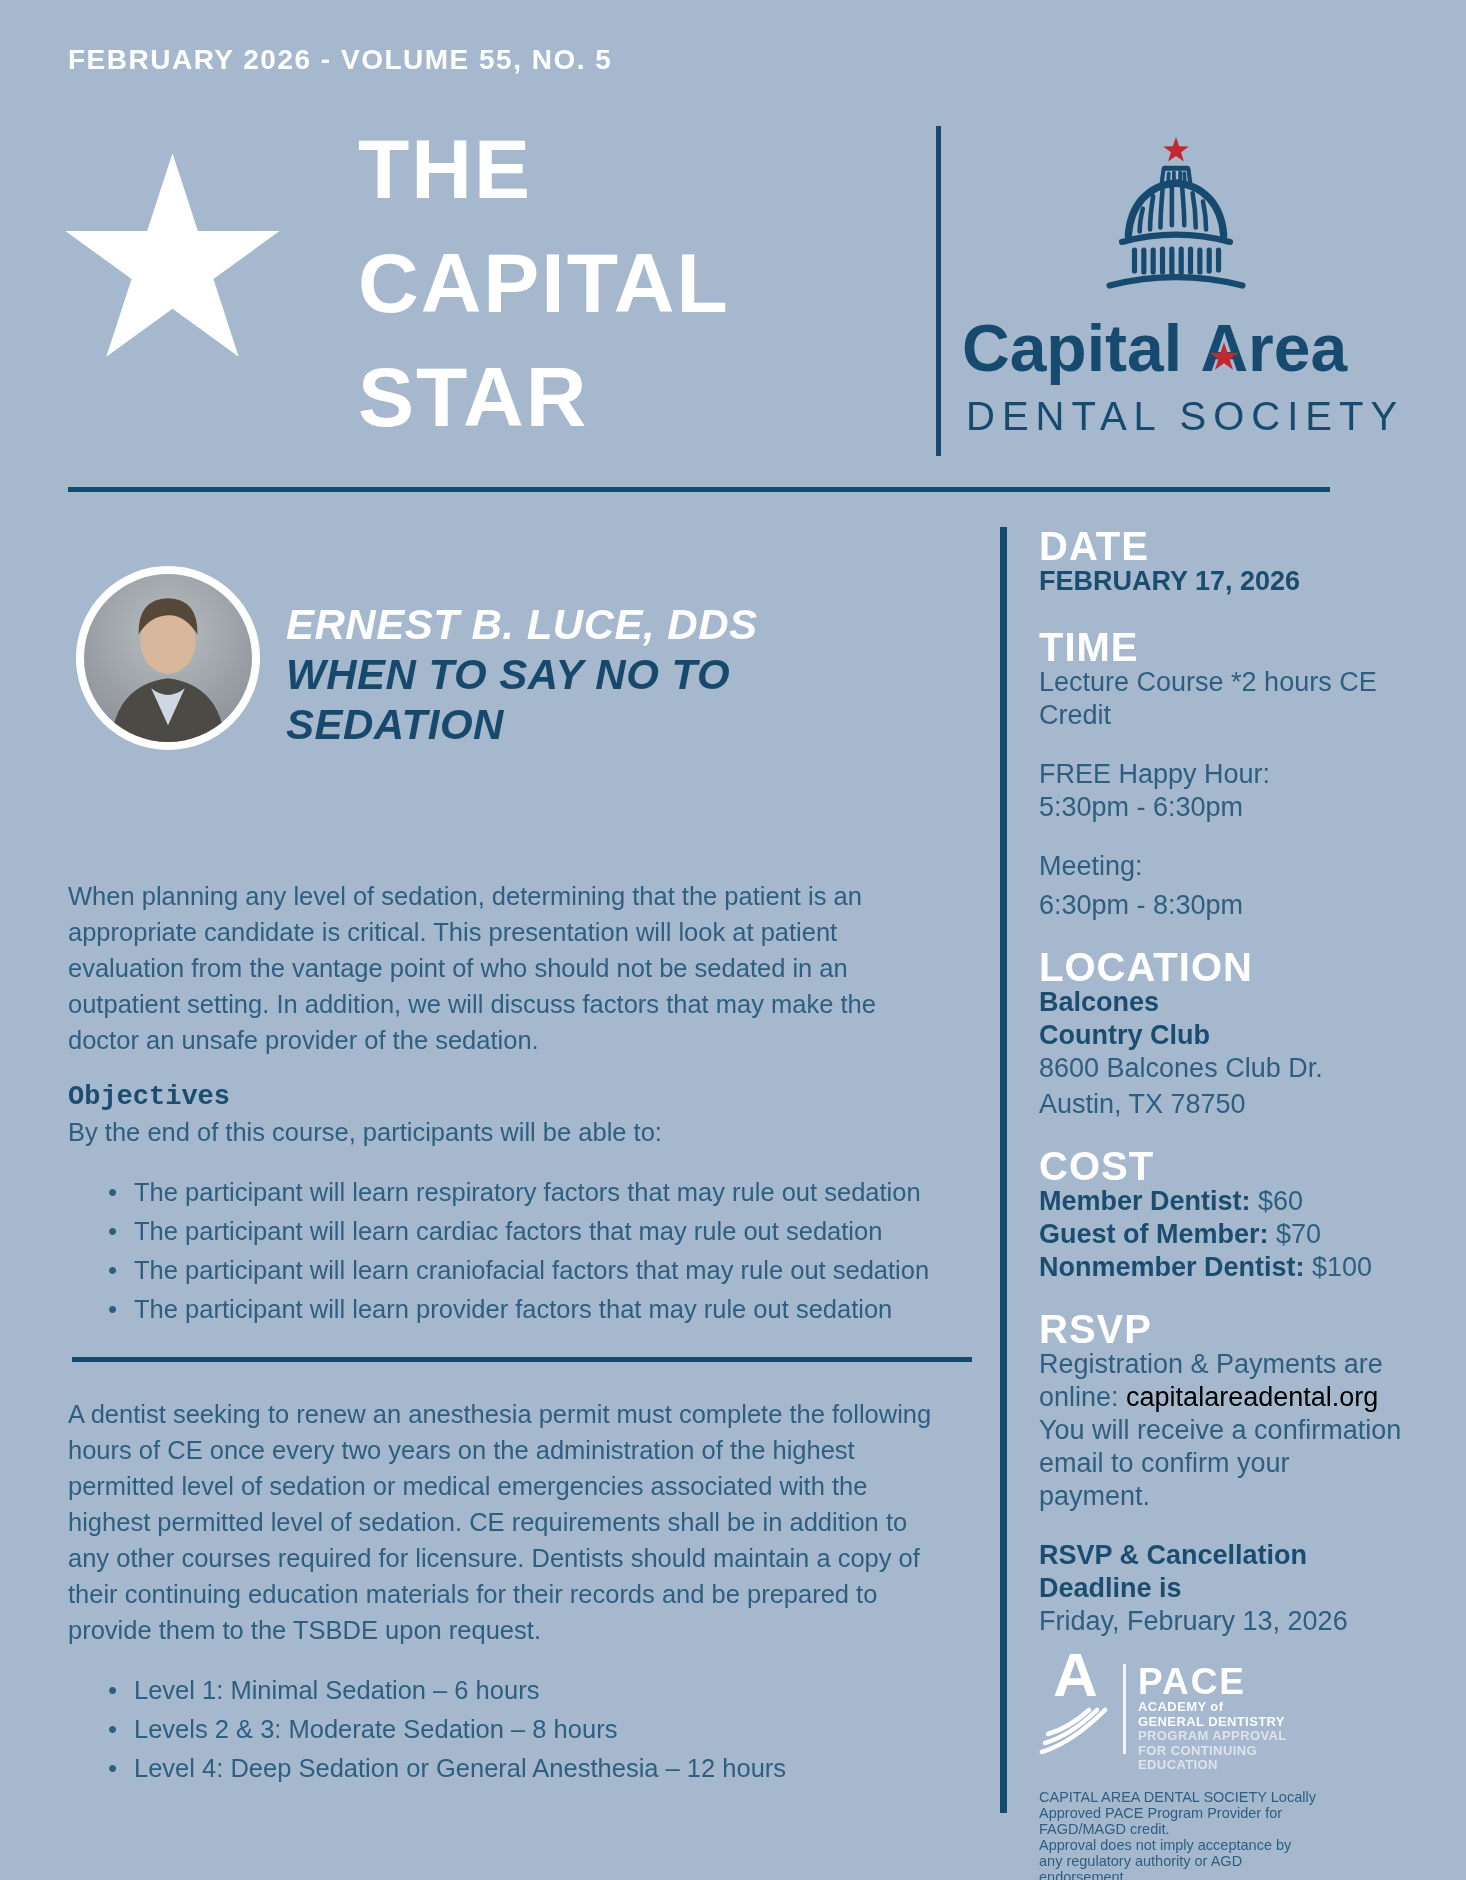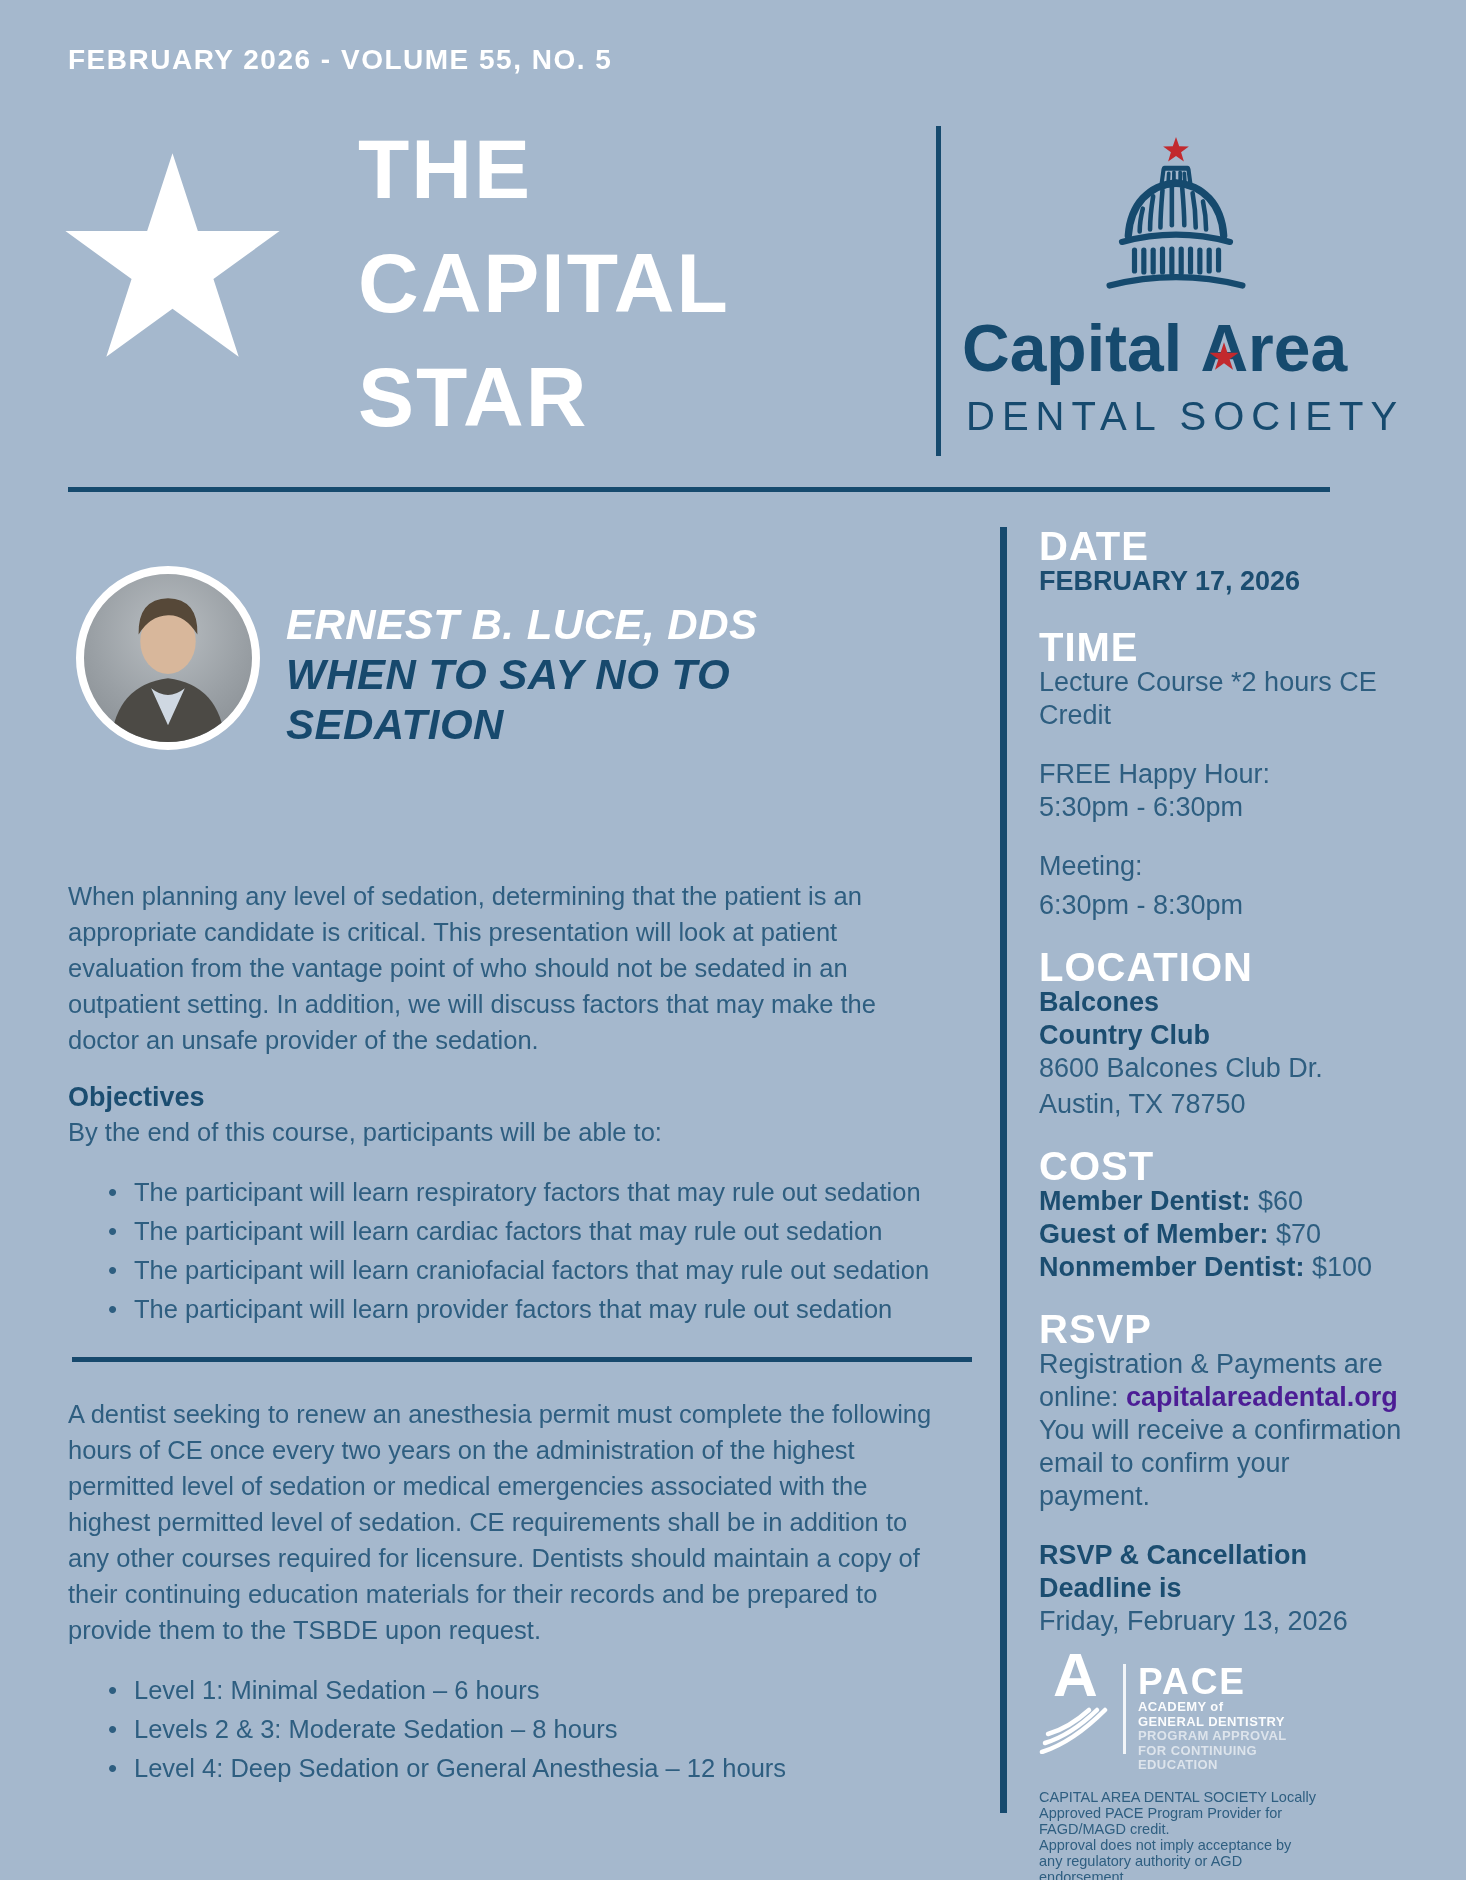--- a/index.html
+++ b/index.html
@@ -48,21 +48,21 @@
     font-size:42px; font-weight:bold; line-height:50px; letter-spacing:0.5px;font-style:italic;
   }
   .speaker-name { color:#ffffff; }
   .course-title-line { color:#17496d; }
 
   
   .main-col {
     position:absolute; left:68px; top:878px; width:884px;
     font-size:25.5px; line-height:36px; color:#2e5e80;
   }
-  .main-col h3 { color:#1b4d70; font-size:27px; line-height:34px; }
+  .main-col h3 { color:#1b4d70; font-size:27px; line-height:34px;font-family:Liberation Mono, monospace; }
   .intro { margin-bottom:22px; }
   .objectives-heading { margin-top:0; }
   .objectives-lead { margin-bottom:24px; }
   ul.objectives { list-style:none; margin:0 0 0 40px; }
   ul.objectives li, ul.levels li {
     position:relative; padding-left:26px; margin-bottom:3px;
   }
   ul.objectives li::before, ul.levels li::before {
     content:"•"; position:absolute; left:0; top:0; color:#2e5e80; font-size:26px;
   }
@@ -78,21 +78,21 @@
   }
   .sb-h {
     color:#ffffff; font-size:40px; font-weight:bold; letter-spacing:1px; line-height:38px;
   }
   .sb-bold { font-weight:bold; color:#1b4d70; }
   .time-course { width:348px; }
   .mt-sm { margin-top:14px; }
   .mt-md { margin-top:26px; }
   .mt-lg { margin-top:30px; }
   .cost-row b { color:#1b4d70; }
-  .rsvp-link { font-weight:bold; color:#4c1d95; }
+  .rsvp-link { font-weight:normal; color:#000000; }
   .deadline-value { }
   
   .pace { display:flex; align-items:flex-start; gap:12px; margin-top:26px; }
   .pace-a { position:relative; width:72px; height:92px; }
   .pace-a-letter {
     position:absolute; left:14px; top:-6px; color:#ffffff; font-size:62px; font-weight:bold;
   }
   .pace-arcs { position:absolute; left:0; top:34px; }
   .pace-sep { width:3px; height:90px; background:rgba(255,255,255,0.85); }
   .pace-name {

